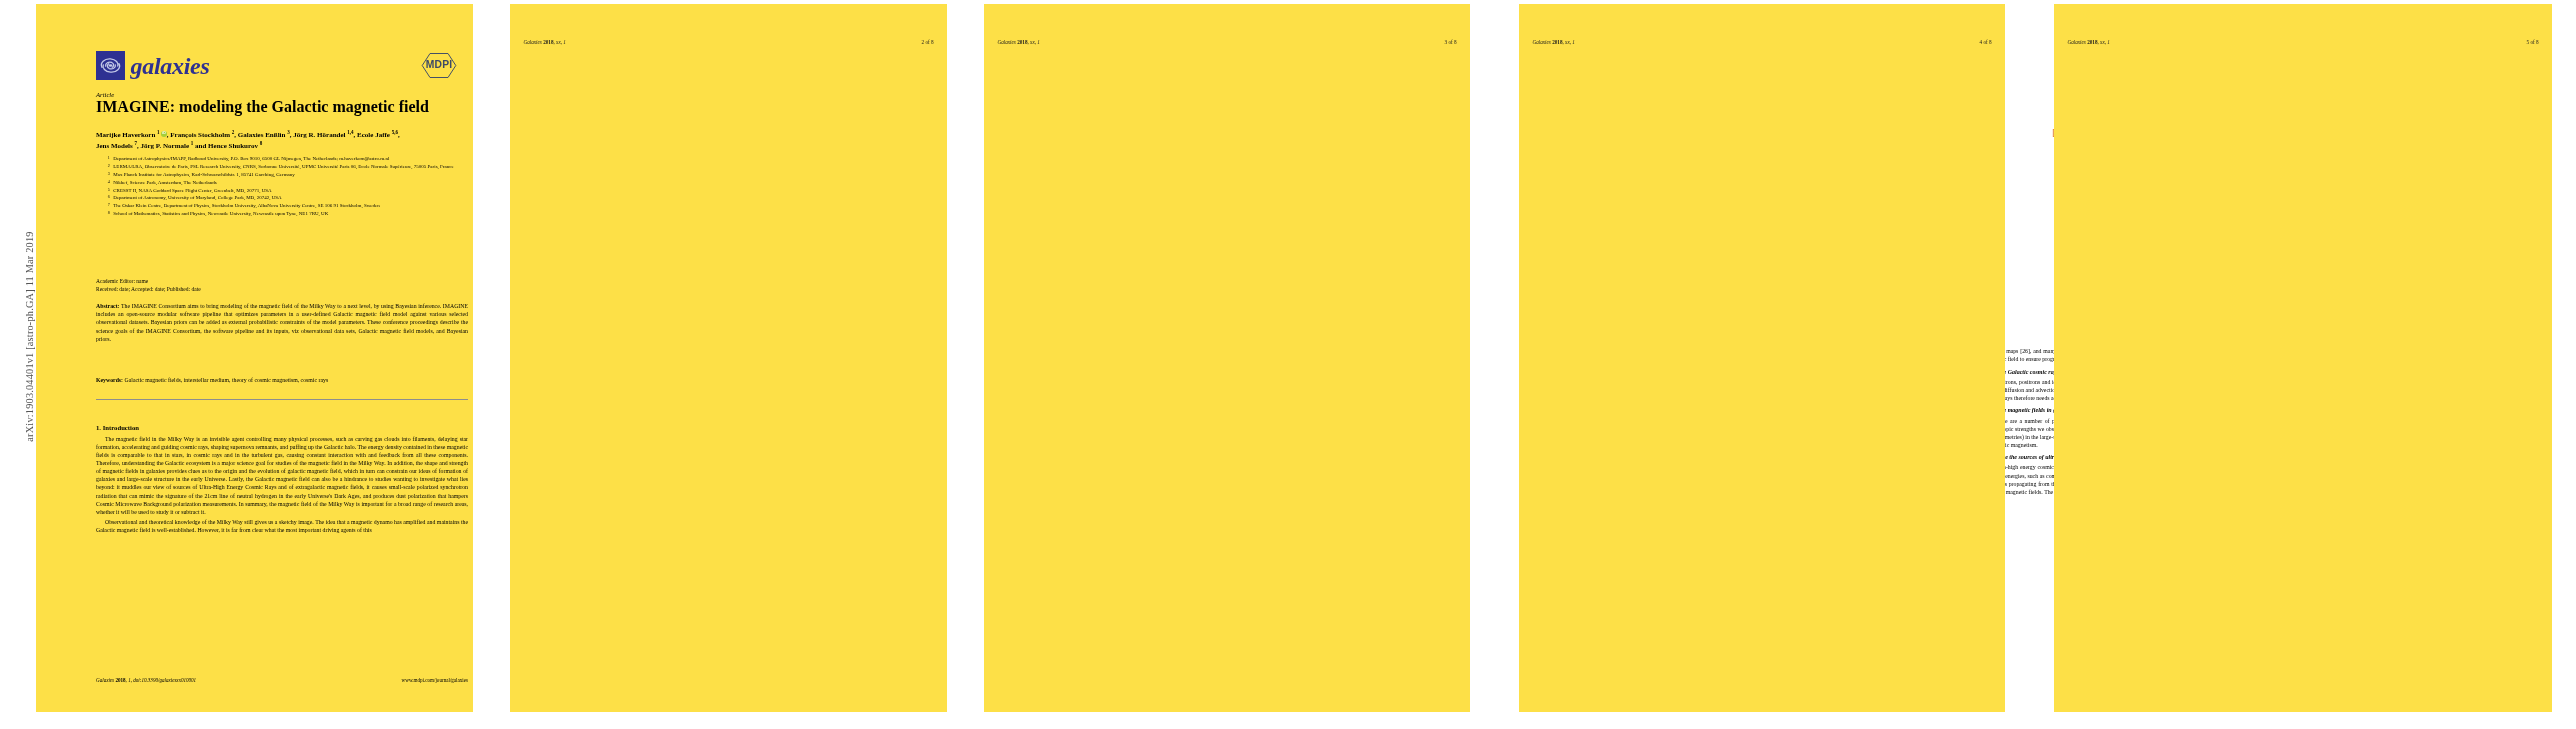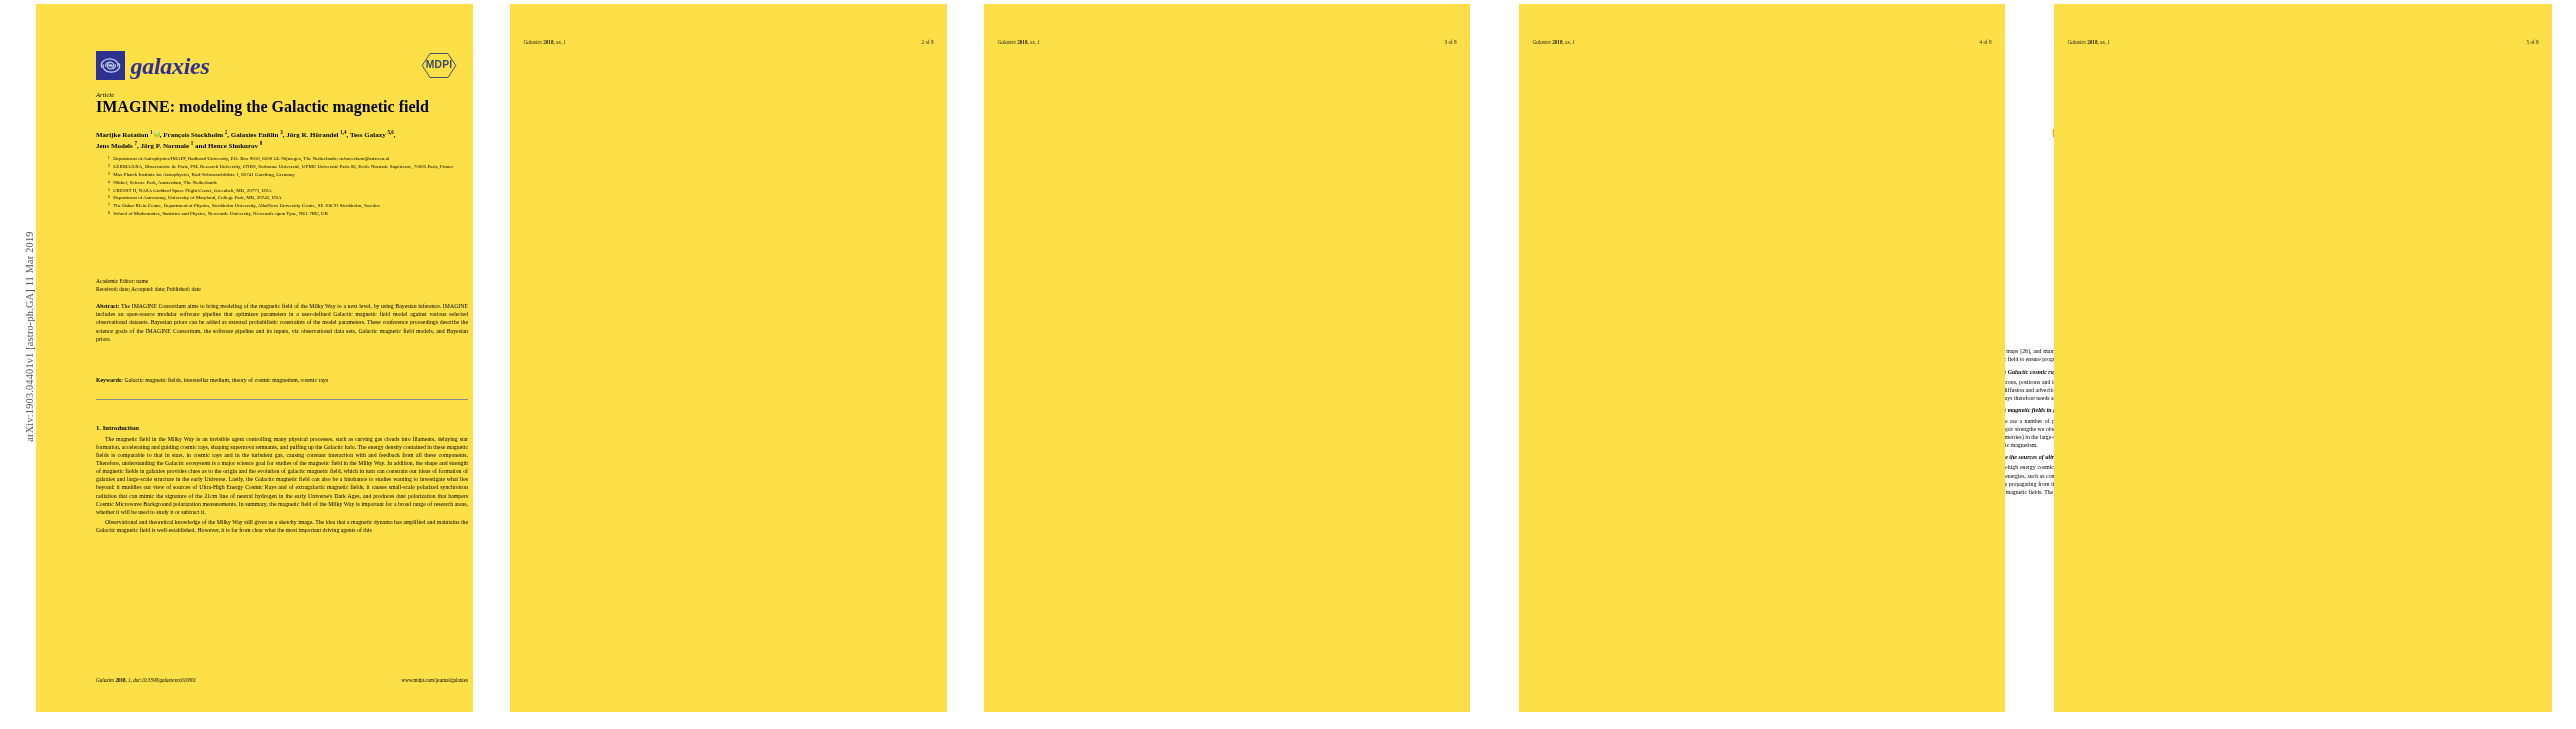--- a/index.html
+++ b/index.html
@@ -138,21 +138,21 @@
             </svg>
         </span>
         <span class="txt">MDPI</span>
       </div>
     </div>
 
     <div class="art-kind">Article</div>
     <div class="art-title">IMAGINE: modeling the Galactic magnetic field</div>
 
     <div class="authors">
-      <span>Marijke Rotation </span><sup>1</sup>&nbsp;<span class="orcid">iD</span><span>, François Stockholm </span><sup>2</sup><span>, Galaxies Enßlin </span><sup>3</sup><span>, Jörg R. Hörandel </span><sup>1,4</sup><span>, Tess Galaxy </span><sup>5,6</sup><span>,</span><br>
+      <span>Marijke Haverkorn </span><sup>1</sup>&nbsp;<span class="orcid">iD</span><span>, François Stockholm </span><sup>2</sup><span>, Galaxies Enßlin </span><sup>3</sup><span>, Jörg R. Hörandel </span><sup>1,4</sup><span>, Ecole Jaffe </span><sup>5,6</sup><span>,</span><br>
       <span>Jens Models </span><sup>7</sup><span>, Jörg P. Normale </span><sup>1</sup><span> and Hence Shukurov </span><sup>8</sup>
     </div>
 
     <div class="affil">
       <div class="row">
           <span class="num">1</span>
           <span class="txt">Department of Astrophysics/IMAPP, Radboud University, P.O. Box 9010, 6500 GL Nijmegen, The Netherlands; m.haverkorn@astro.ru.nl</span>
         </div>
       <div class="row">
           <span class="num">2</span>

